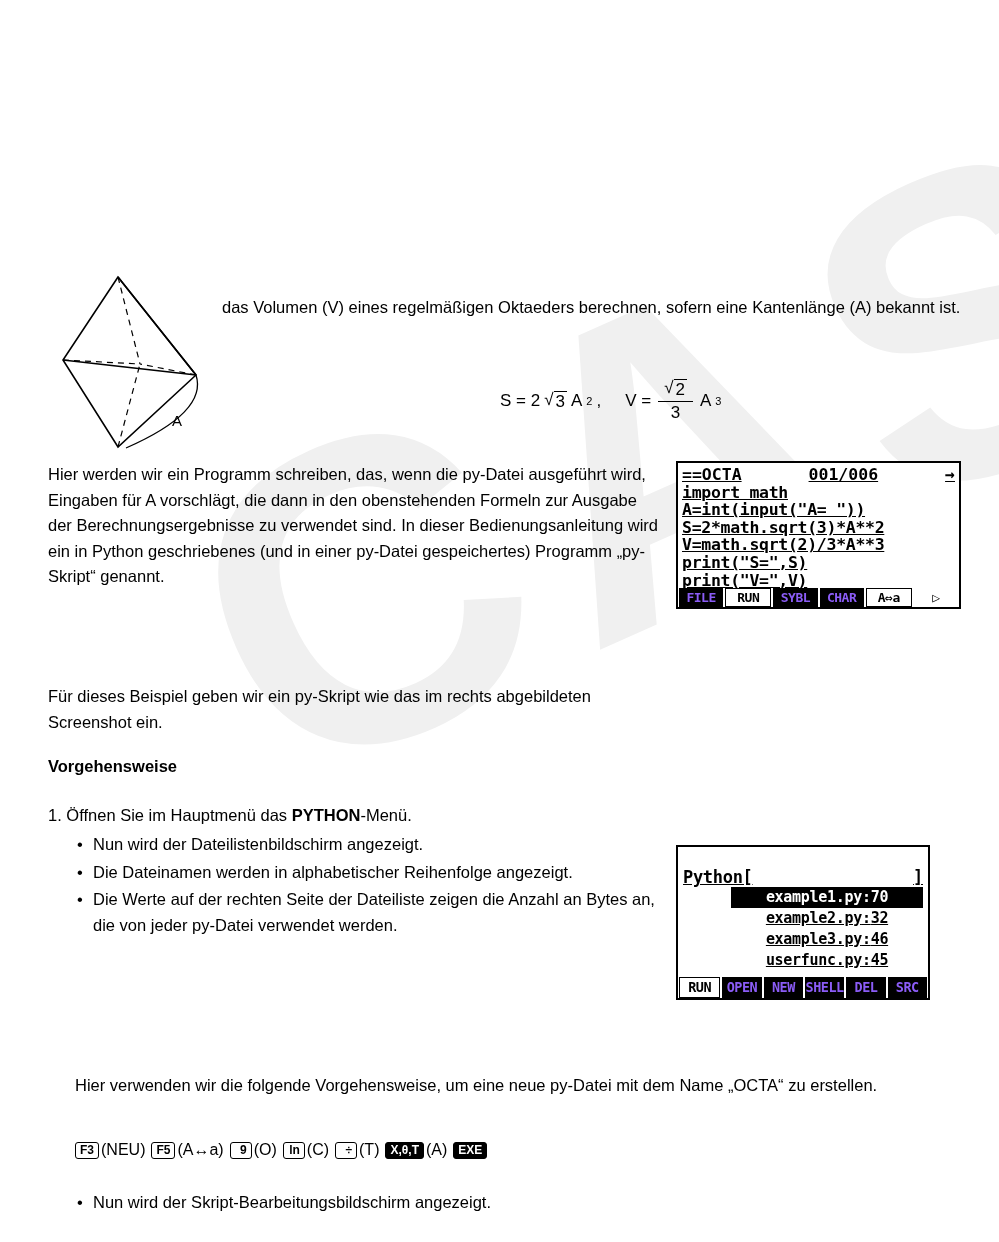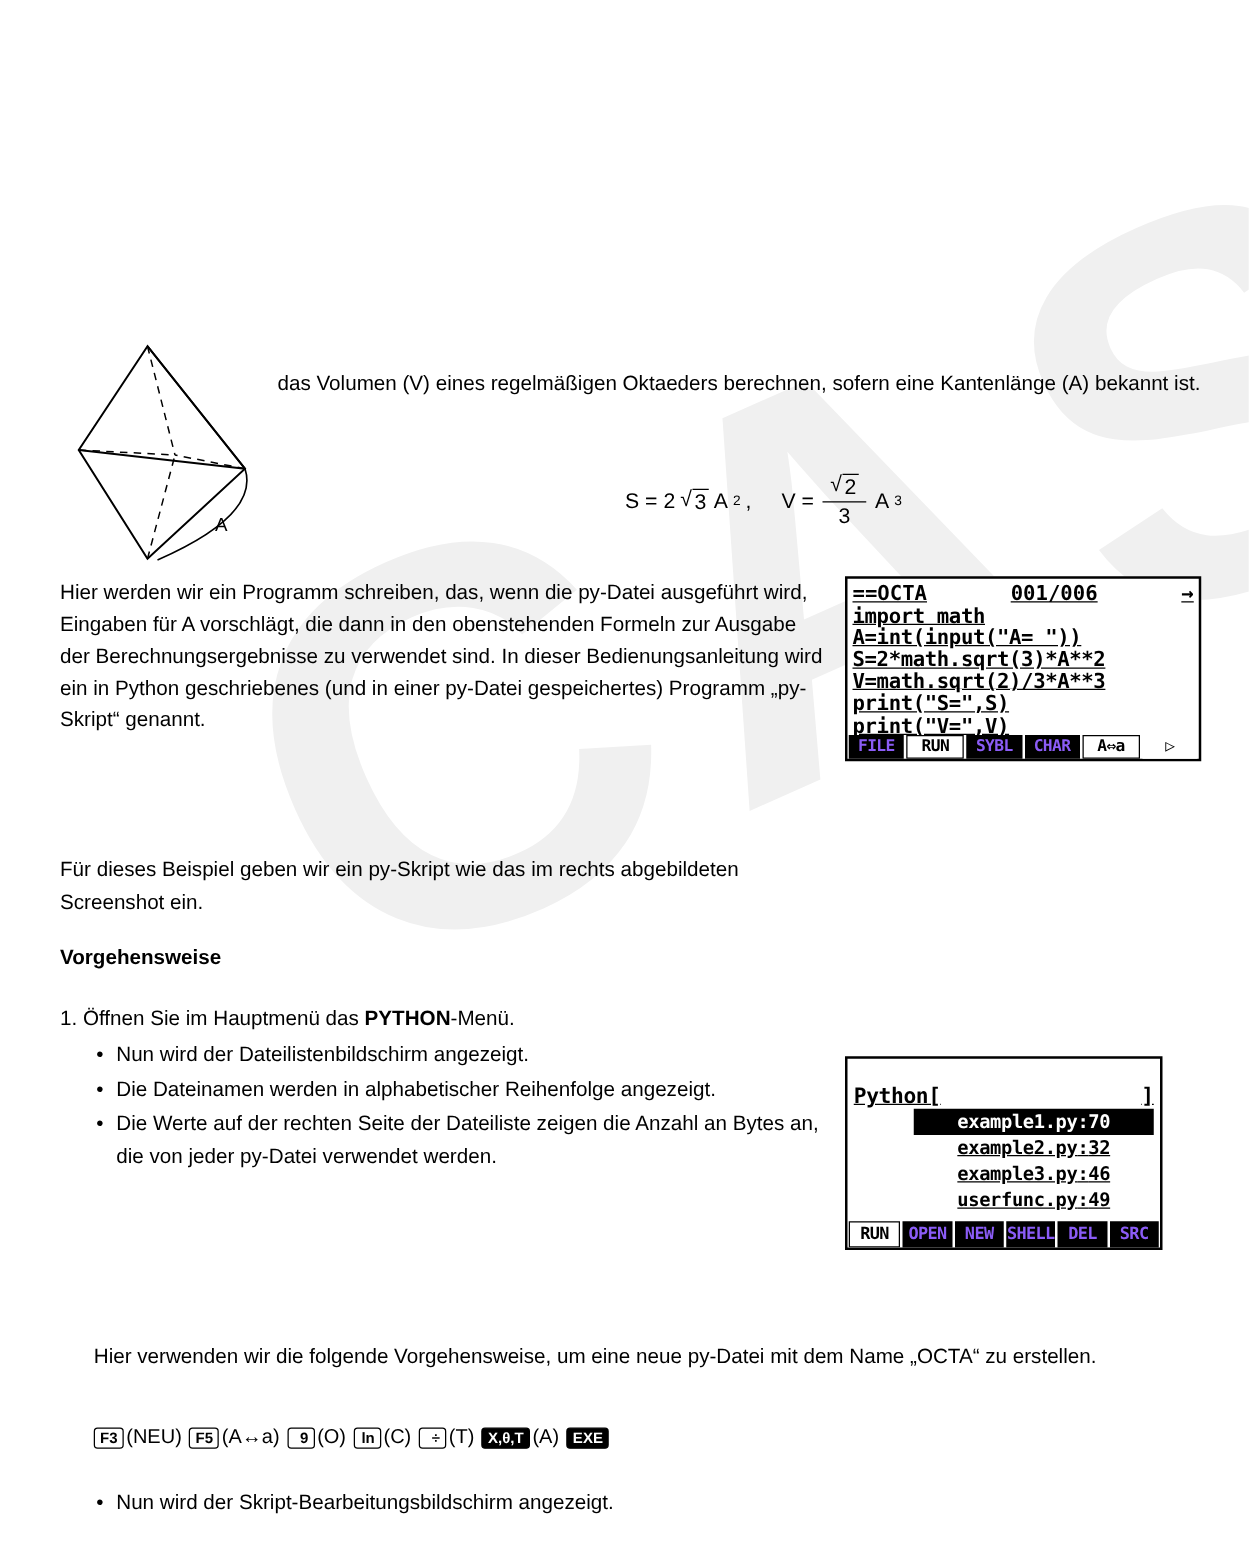--- a/index.html
+++ b/index.html
@@ -410,21 +410,21 @@
         <span>32</span>
       </div>
       <div class="row">
         <span>example3.py</span>
         <span>:</span>
         <span>46</span>
       </div>
       <div class="row">
         <span>userfunc.py</span>
         <span>:</span>
-        <span>49</span>
+        <span>45</span>
       </div>
       <div class="fkeys">
         <div class="fkey plain">RUN</div>
         <div class="fkey inv">OPEN</div>
         <div class="fkey inv">NEW</div>
         <div class="fkey inv">SHELL</div>
         <div class="fkey inv">DEL</div>
         <div class="fkey inv">SRC</div>
       </div>
     </div>

